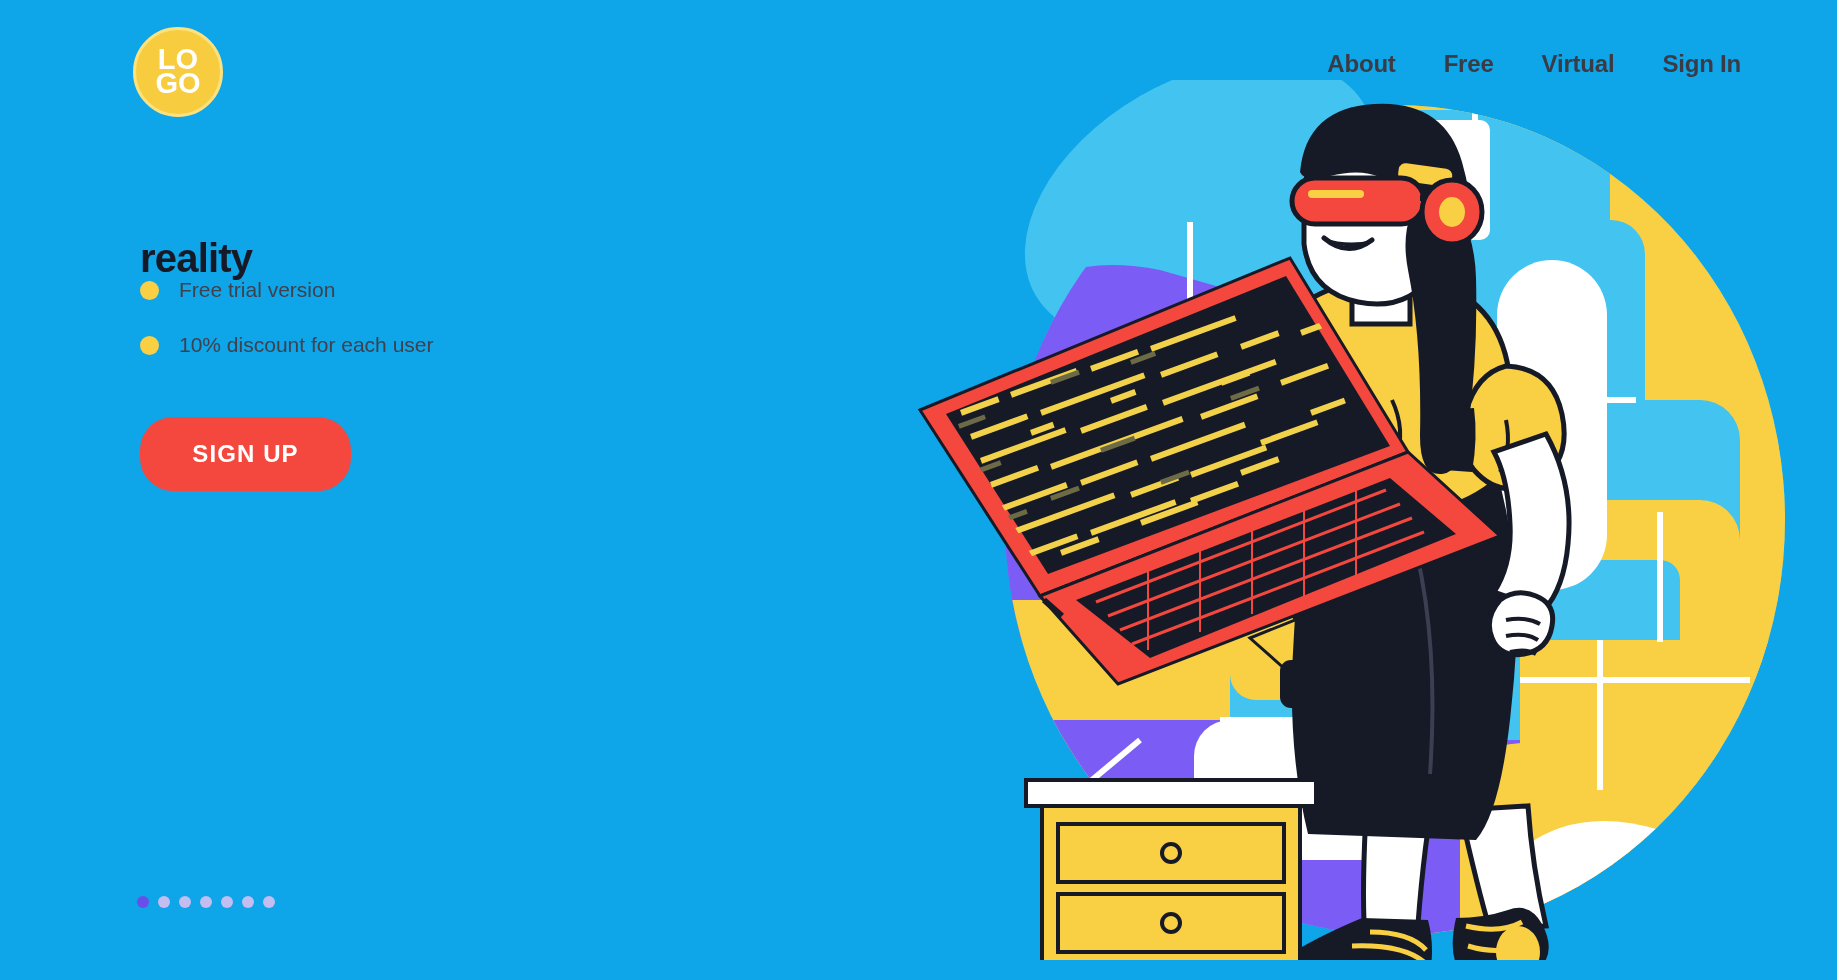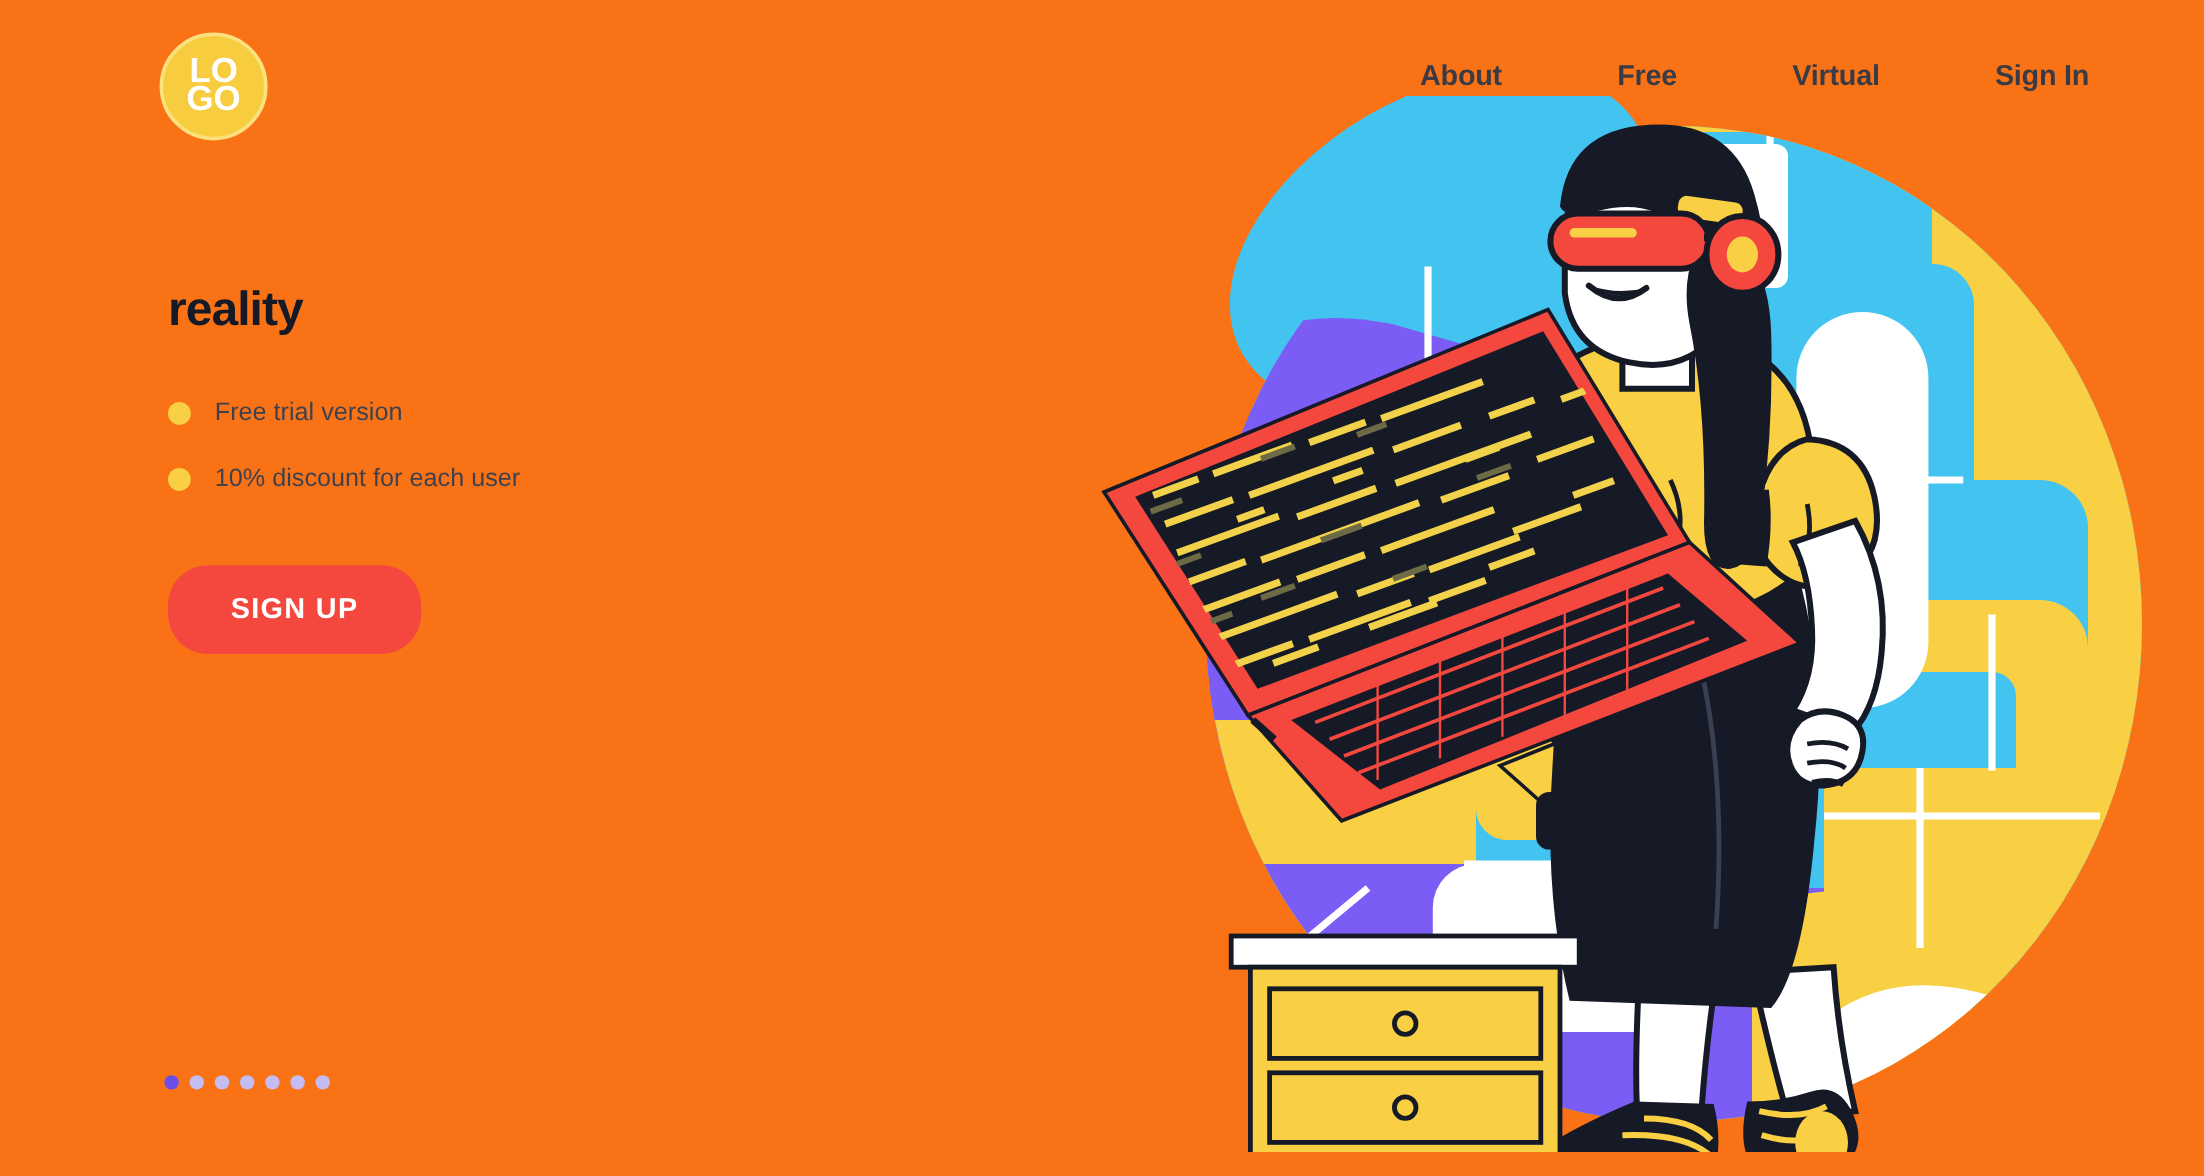--- a/index.html
+++ b/index.html
@@ -9,21 +9,21 @@
     height: 980px;
     background: #ffffff;
     font-family: "Liberation Sans", sans-serif;
     overflow: hidden;
   }
 
   .page {
     position: relative;
     width: 1837px;
     height: 980px;
-    background: #f97316;
+    background: #0ea5e9;
   }
 
   
   .header {
     position: absolute;
     top: 0; left: 0;
     width: 1837px;
     height: 140px;
     display: flex;
     align-items: center;
@@ -51,21 +51,21 @@
     letter-spacing: 0px;
     font-family: "Liberation Sans", sans-serif;
   }
 
   .nav {
     position: absolute;
     right: 96px;
     top: 50px;
     display: flex;
     align-items: flex-end;
-    gap: 96px;
+    gap: 48px;
   }
   .nav-item {
     color: #3b3b45;
     font-size: 24px;
     font-weight: 700;
     text-decoration: none;
     white-space: nowrap;
     cursor: pointer;
     letter-spacing: -0.2px;
   }
@@ -96,21 +96,20 @@
 
   .lead {
     margin-top: 62px;
     font-size: 21px;
     color: #484a56;
     line-height: 1.75;
     width: 400px;
   }
 
   .feature-list {
-    margin-top: 54px;
     list-style: none;
   }
   .feature-item {
     display: flex;
     align-items: center;
     gap: 20px;
     margin-bottom: 31px;
   }
   .feature-dot {
     width: 19px;

